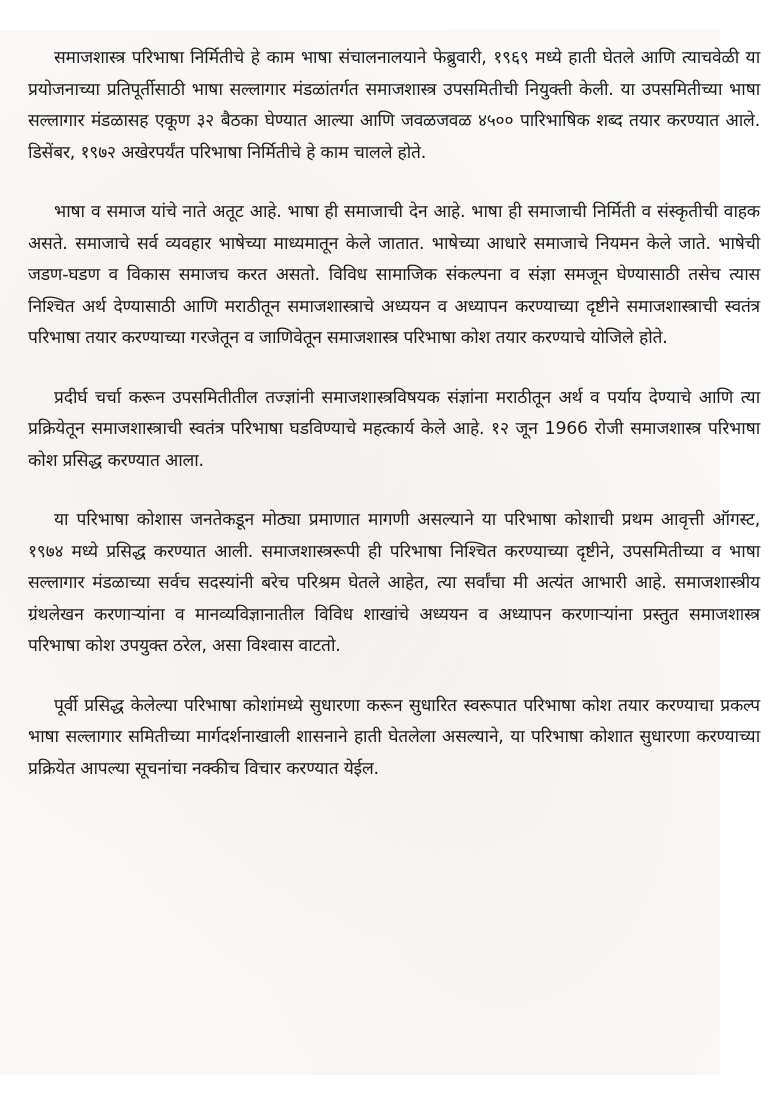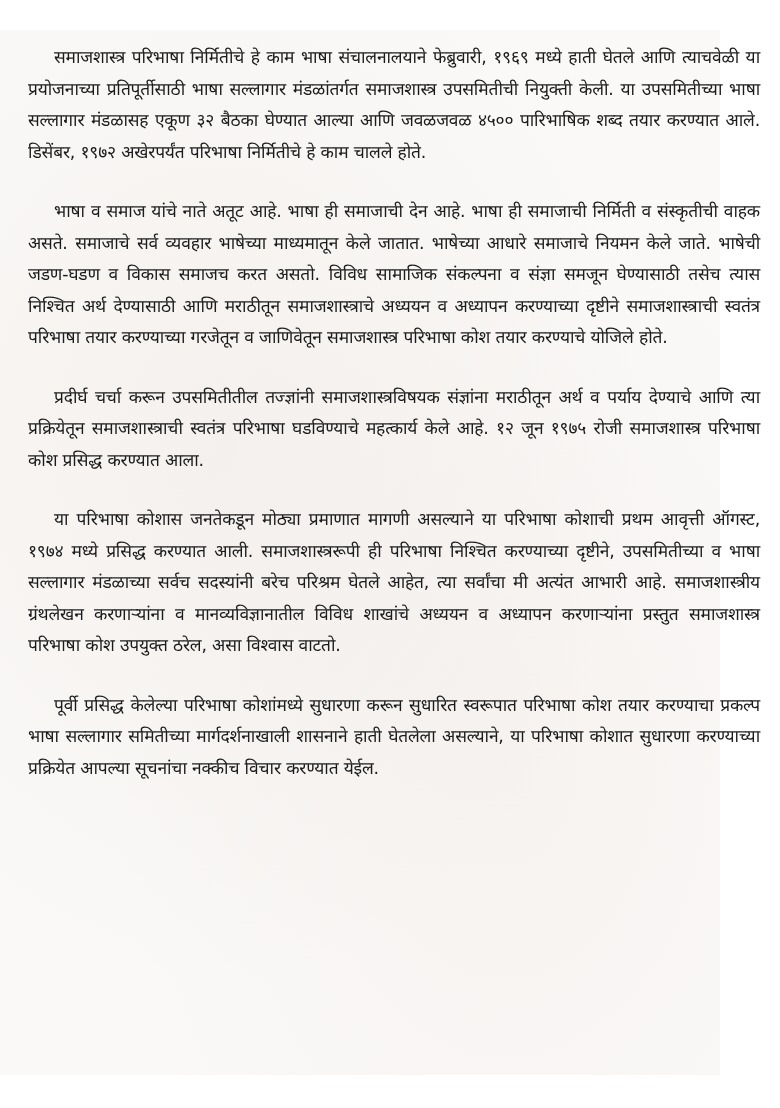--- a/index.html
+++ b/index.html
@@ -42,17 +42,17 @@
     }
     .para.p2 { margin-top: 2px; }
   </style>
 </head>
 <body>
 
 <div class="page">
   <div class="content">
     <p class="para p1">समाजशास्त्र परिभाषा निर्मितीचे हे काम भाषा संचालनालयाने फेब्रुवारी, १९६९ मध्ये हाती घेतले आणि त्याचवेळी या प्रयोजनाच्या प्रतिपूर्तीसाठी भाषा सल्लागार मंडळांतर्गत समाजशास्त्र उपसमितीची नियुक्ती केली. या उपसमितीच्या भाषा सल्लागार मंडळासह एकूण ३२ बैठका घेण्यात आल्या आणि जवळजवळ ४५०० पारिभाषिक शब्द तयार करण्यात आले. डिसेंबर, १९७२ अखेरपर्यंत परिभाषा निर्मितीचे हे काम चालले होते.</p>
     <p class="para p2">भाषा व समाज यांचे नाते अतूट आहे. भाषा ही समाजाची देन आहे. भाषा ही समाजाची निर्मिती व संस्कृतीची वाहक असते. समाजाचे सर्व व्यवहार भाषेच्या माध्यमातून केले जातात. भाषेच्या आधारे समाजाचे नियमन केले जाते. भाषेची जडण-घडण व विकास समाजच करत असतो. विविध सामाजिक संकल्पना व संज्ञा समजून घेण्यासाठी तसेच त्यास निश्चित अर्थ देण्यासाठी आणि मराठीतून समाजशास्त्राचे अध्ययन व अध्यापन करण्याच्या दृष्टीने समाजशास्त्राची स्वतंत्र परिभाषा तयार करण्याच्या गरजेतून व जाणिवेतून समाजशास्त्र परिभाषा कोश तयार करण्याचे योजिले होते.</p>
-    <p class="para p3">प्रदीर्घ चर्चा करून उपसमितीतील तज्ज्ञांनी समाजशास्त्रविषयक संज्ञांना मराठीतून अर्थ व पर्याय देण्याचे आणि त्या प्रक्रियेतून समाजशास्त्राची स्वतंत्र परिभाषा घडविण्याचे महत्कार्य केले आहे. १२ जून १९७५ रोजी समाजशास्त्र परिभाषा कोश प्रसिद्ध करण्यात आला.</p>
+    <p class="para p3">प्रदीर्घ चर्चा करून उपसमितीतील तज्ज्ञांनी समाजशास्त्रविषयक संज्ञांना मराठीतून अर्थ व पर्याय देण्याचे आणि त्या प्रक्रियेतून समाजशास्त्राची स्वतंत्र परिभाषा घडविण्याचे महत्कार्य केले आहे. १२ जून 1966 रोजी समाजशास्त्र परिभाषा कोश प्रसिद्ध करण्यात आला.</p>
     <p class="para p4">या परिभाषा कोशास जनतेकडून मोठ्या प्रमाणात मागणी असल्याने या परिभाषा कोशाची प्रथम आवृत्ती ऑगस्ट, १९७४ मध्ये प्रसिद्ध करण्यात आली. समाजशास्त्ररूपी ही परिभाषा निश्चित करण्याच्या दृष्टीने, उपसमितीच्या व भाषा सल्लागार मंडळाच्या सर्वच सदस्यांनी बरेच परिश्रम घेतले आहेत, त्या सर्वांचा मी अत्यंत आभारी आहे. समाजशास्त्रीय ग्रंथलेखन करणाऱ्यांना व मानव्यविज्ञानातील विविध शाखांचे अध्ययन व अध्यापन करणाऱ्यांना प्रस्तुत समाजशास्त्र परिभाषा कोश उपयुक्त ठरेल, असा विश्वास वाटतो.</p>
     <p class="para p5">पूर्वी प्रसिद्ध केलेल्या परिभाषा कोशांमध्ये सुधारणा करून सुधारित स्वरूपात परिभाषा कोश तयार करण्याचा प्रकल्प भाषा सल्लागार समितीच्या मार्गदर्शनाखाली शासनाने हाती घेतलेला असल्याने, या परिभाषा कोशात सुधारणा करण्याच्या प्रक्रियेत आपल्या सूचनांचा नक्कीच विचार करण्यात येईल.</p>
   </div>
 </div>
 
 </body></html>

